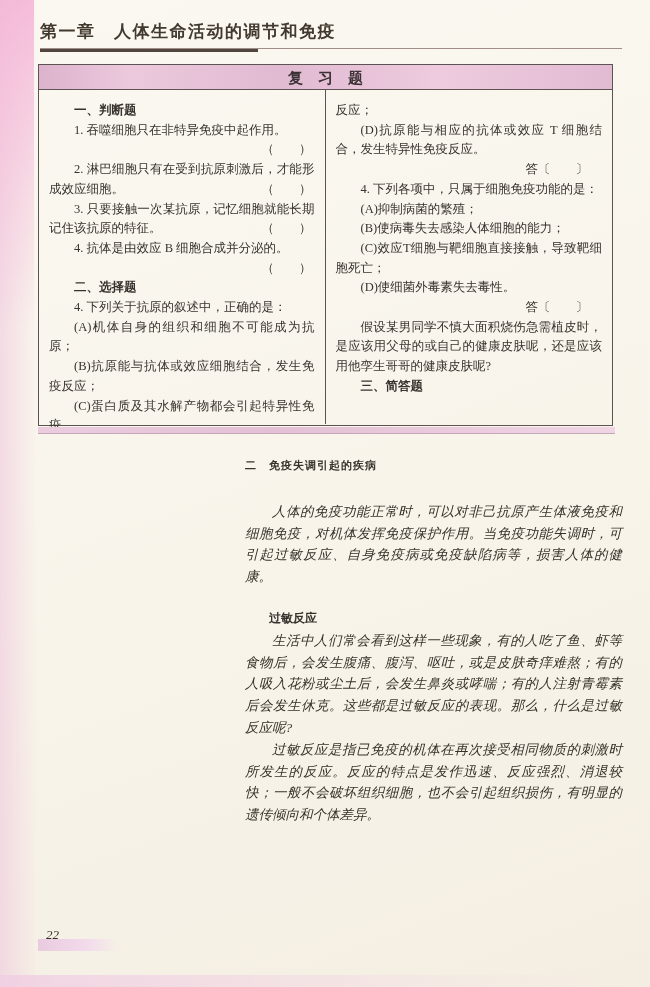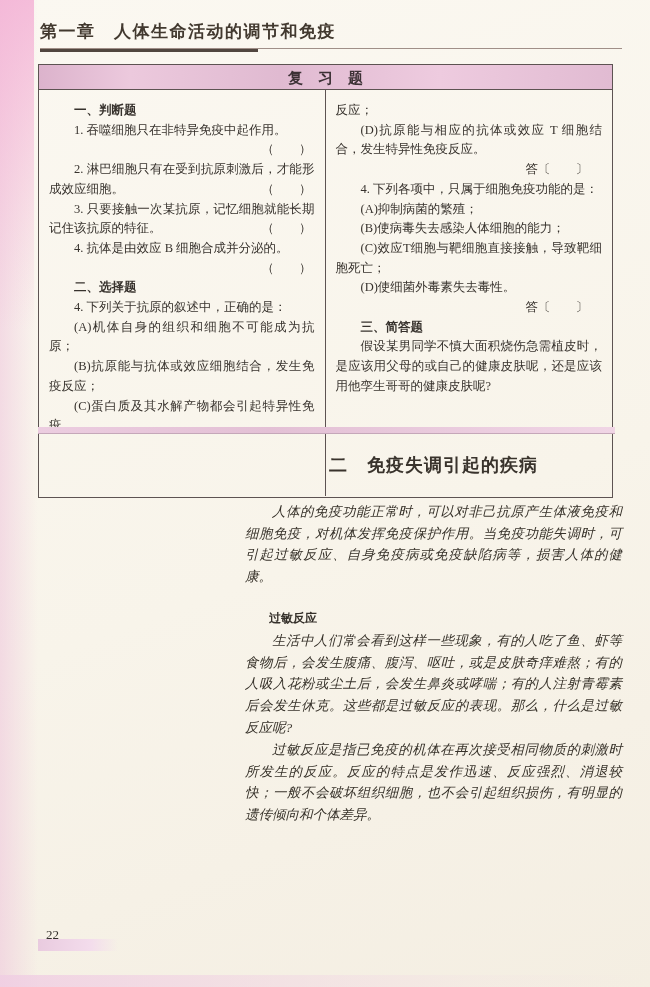--- a/index.html
+++ b/index.html
@@ -30,21 +30,21 @@
   .chapter-header { position:absolute; left:40px; top:20px; width:582px; }
   .chapter-title {
     font-family: "Liberation Sans", "DejaVu Sans", sans-serif;
     font-weight: bold; font-size: 17px; letter-spacing: 1.5px; color: #42392f;
   }
   .chapter-rule { position:relative; margin-top:5px; border-top:1px solid #a08f88; height:5px; }
   .rule-thick { position:absolute; left:0; top:0; width:218px; height:3px; background:#51463f; }
 
   
   .review-box {
-    position:absolute; left:38px; top:64px; width:575px; height:434px;
+    position:absolute; left:38px; top:64px; width:575px; height:362px;
     border:1px solid #5d5352;
   }
   .review-box-title {
     height:25px; line-height:25px; text-align:center;
     font-family:"Liberation Sans","DejaVu Sans",sans-serif;
     font-weight:bold; font-size:15px; color:#3c3135;
     background: linear-gradient(90deg,#dcb3cc 0%,#ecc9dd 16%,#e0bad1 42%,#eecbdf 70%,#e1bbd2 100%);
     border-bottom:1px solid #5d5352;
   }
   .review-columns { display:flex; height: calc(100% - 26px); }
@@ -66,36 +66,36 @@
     border-bottom:1px solid #c5a7b9;
   }
 
   
   .body-block {
     position:absolute; left:245px; top:455px; width:377px;
     font-size:13.5px; line-height:21.8px; text-align:justify; color:#37322a;
   }
   .section-title {
     font-family:"Liberation Sans","DejaVu Sans",sans-serif;
-    font-size:18px; font-weight:bold; text-align:center;
+    font-size:11px; font-weight:bold; 
     letter-spacing:1px; color:#39332c; margin-bottom:24px;
   }
   .para { text-indent:2em;font-style:italic; }
   .intro { margin-bottom:20px; }
   .sub-heading {
     font-family:Liberation Serif, serif;
     font-size:12px; font-weight:bold; text-indent:2em; color:#35302a;
   }
 
   
   .pagenum-bar {
     position:absolute; left:38px; top:939px; width:80px; height:12px;
     background: linear-gradient(90deg,#e9cbdf,#f3dcec 65%, rgba(243,220,236,0));
   }
-  .pagenum { position:absolute; left:46px; top:927px; font-size:13px; color:#322f2a; }
+  .pagenum { position:absolute; left:46px; top:927px; font-size:13px; color:#322f2a;font-style:italic; }
 </style>
 </head>
 <body>
 
 <div class="page">
 
   <div class="edge-left"></div>
   <div class="edge-left-top"></div>
   <div class="edge-bottom"></div>
 
@@ -134,22 +134,22 @@
       <div class="col col-right">
         <p>反应；</p>
         <p class="indent">(D)抗原能与相应的抗体或效应 T 细胞结合，发生特异性免疫反应。</p>
         <p class="ans-line">答〔　　〕</p>
         <p class="indent">4. 下列各项中，只属于细胞免疫功能的是：</p>
         <p class="indent">(A)抑制病菌的繁殖；</p>
         <p class="indent">(B)使病毒失去感染人体细胞的能力；</p>
         <p class="indent">(C)效应T细胞与靶细胞直接接触，导致靶细胞死亡；</p>
         <p class="indent">(D)使细菌外毒素失去毒性。</p>
         <p class="ans-line">答〔　　〕</p>
+        <p class="indent">假设某男同学不慎大面积烧伤急需植皮时，是应该用父母的或自己的健康皮肤呢，还是应该用他孪生哥哥的健康皮肤呢?</p>
         <p class="indent bold-h">三、简答题</p>
-        <p class="indent">假设某男同学不慎大面积烧伤急需植皮时，是应该用父母的或自己的健康皮肤呢，还是应该用他孪生哥哥的健康皮肤呢?</p>
       </div>
 
     </div>
   </section>
   <div class="review-strip"></div>
 
   <main class="body-block">
     <h2 class="section-title">二　免疫失调引起的疾病</h2>
     <p class="para intro">人体的免疫功能正常时，可以对非己抗原产生体液免疫和细胞免疫，对机体发挥免疫保护作用。当免疫功能失调时，可引起过敏反应、自身免疫病或免疫缺陷病等，损害人体的健康。</p>
     <h3 class="sub-heading">过敏反应</h3>

